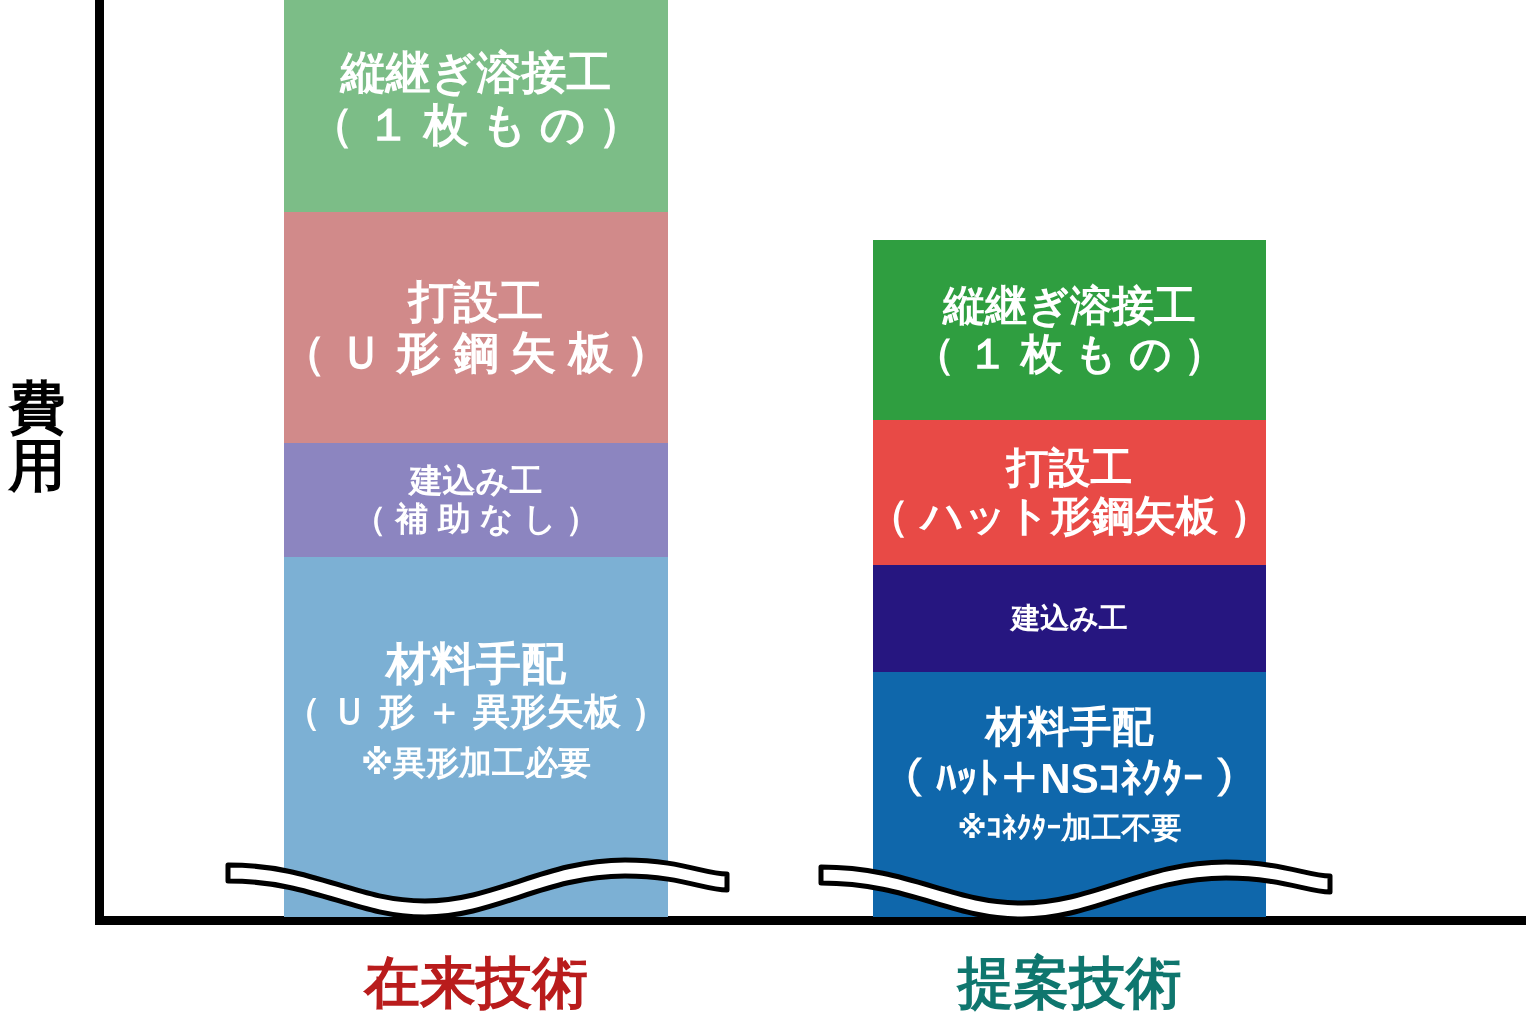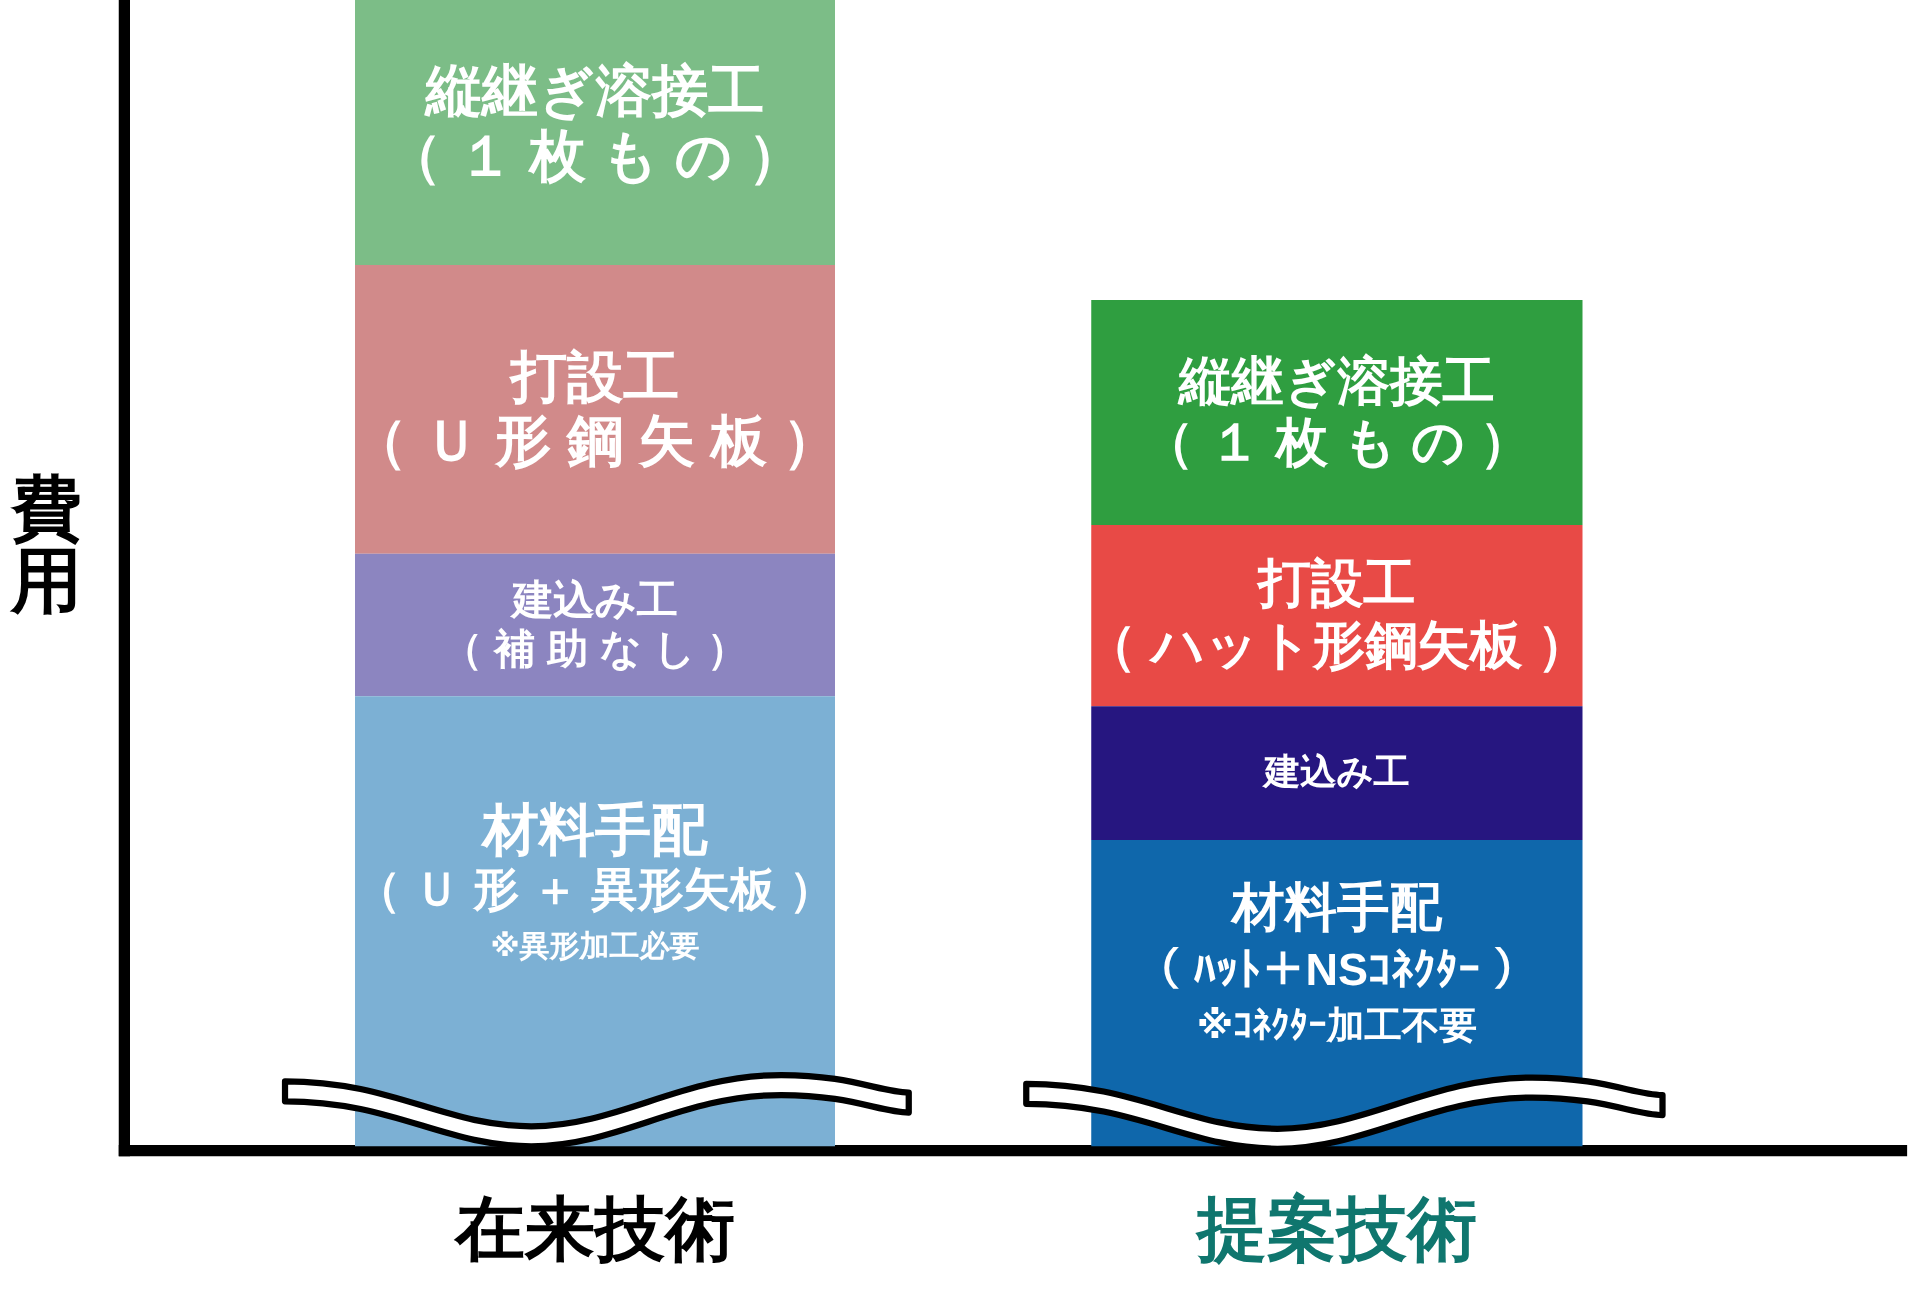--- a/index.html
+++ b/index.html
@@ -100,35 +100,35 @@
   #c-seg-0 { height: 226px; }
   #c-seg-1 { height: 231px; }
   #c-seg-2 { height: 114px; }
   #c-seg-3 { flex: 1 1 auto; }
 
   #c-seg-0 .l1, #c-seg-0 .l2 { font-size: 45px; }
   #c-seg-1 .l1, #c-seg-1 .l2 { font-size: 45px; }
   #c-seg-2 .l1, #c-seg-2 .l2 { font-size: 33px; }
   #c-seg-3 .l1 { font-size: 45px; }
   #c-seg-3 .l2 { font-size: 37px; margin-top: 2px; }
-  #c-seg-3 .l3 { font-size: 24px; margin-top: 10px; }
+  #c-seg-3 .l3 { font-size: 33px; margin-top: 10px; }
   #c-seg-3 { justify-content: flex-start; padding-top: 82px; }
 
   
   #p-seg-0 { height: 180px; }
   #p-seg-1 { height: 145px; }
   #p-seg-2 { height: 107px; }
   #p-seg-3 { flex: 1 1 auto; }
 
   #p-seg-0 .l1, #p-seg-0 .l2 { font-size: 42px; }
   #p-seg-1 .l1, #p-seg-1 .l2 { font-size: 42px; }
   #p-seg-2 .l1 { font-size: 29px; }
   #p-seg-2 .l2 { font-size: 29px; }
   #p-seg-3 .l1 { font-size: 42px; }
-  #p-seg-3 .l2 { font-size: 36px; margin-top: 4px; }
+  #p-seg-3 .l2 { font-size: 42px; margin-top: 4px; }
   #p-seg-3 .l3 { font-size: 30px; margin-top: 8px; }
   #p-seg-3 { justify-content: flex-start; padding-top: 32px; }
 
   
   .break-mark {
     position: absolute;
     pointer-events: none;
   }
   #break-conventional {
     left: 225px;
@@ -148,21 +148,21 @@
     position: absolute;
     font-size: 56px;
     font-weight: bold;
     white-space: nowrap;
     text-align: center;
   }
   #cat-label-0 {
     left: 284px;
     top: 946px;
     width: 384px;
-    color: #000000;
+    color: #b91c1c;
     text-align: center;
   }
   #cat-label-1 {
     left: 873px;
     top: 946px;
     width: 393px;
     color: #0f766e;
   }
 </style>
 </head>

